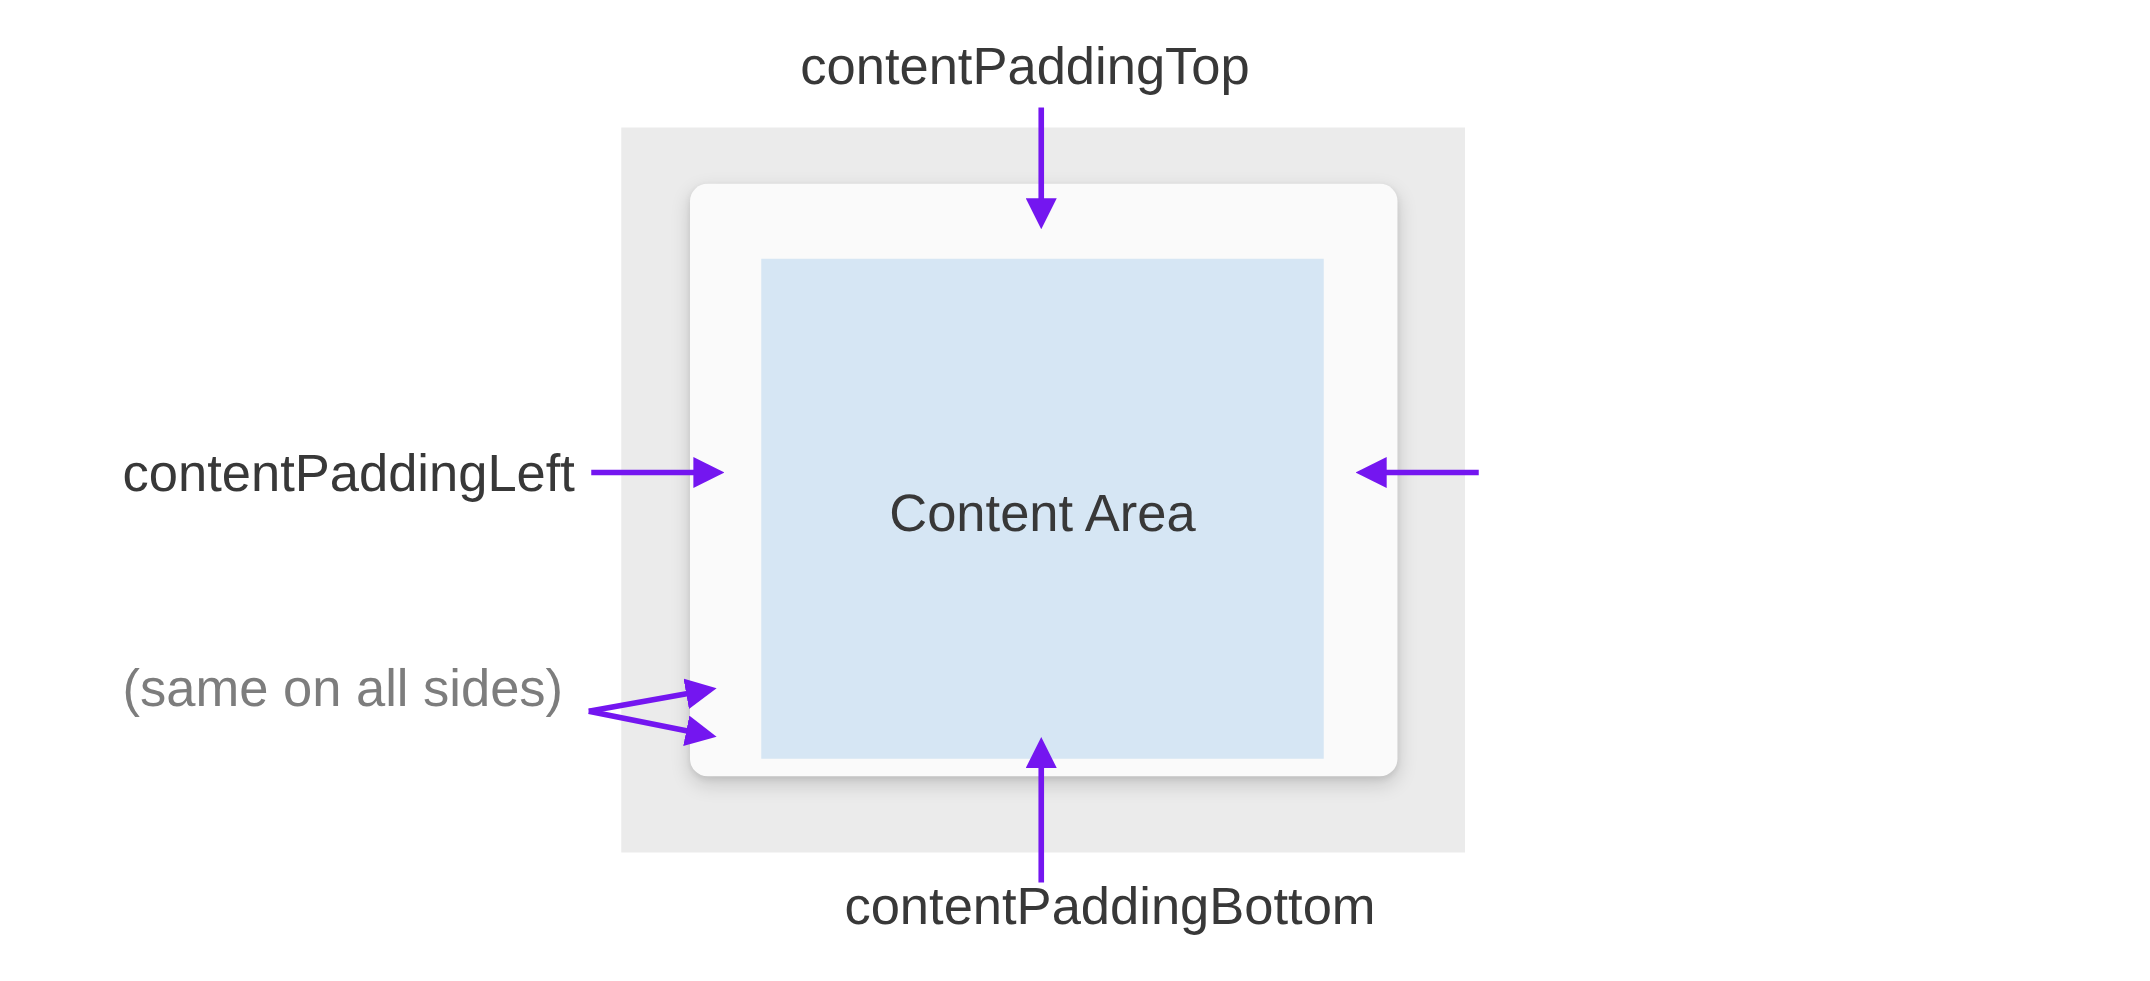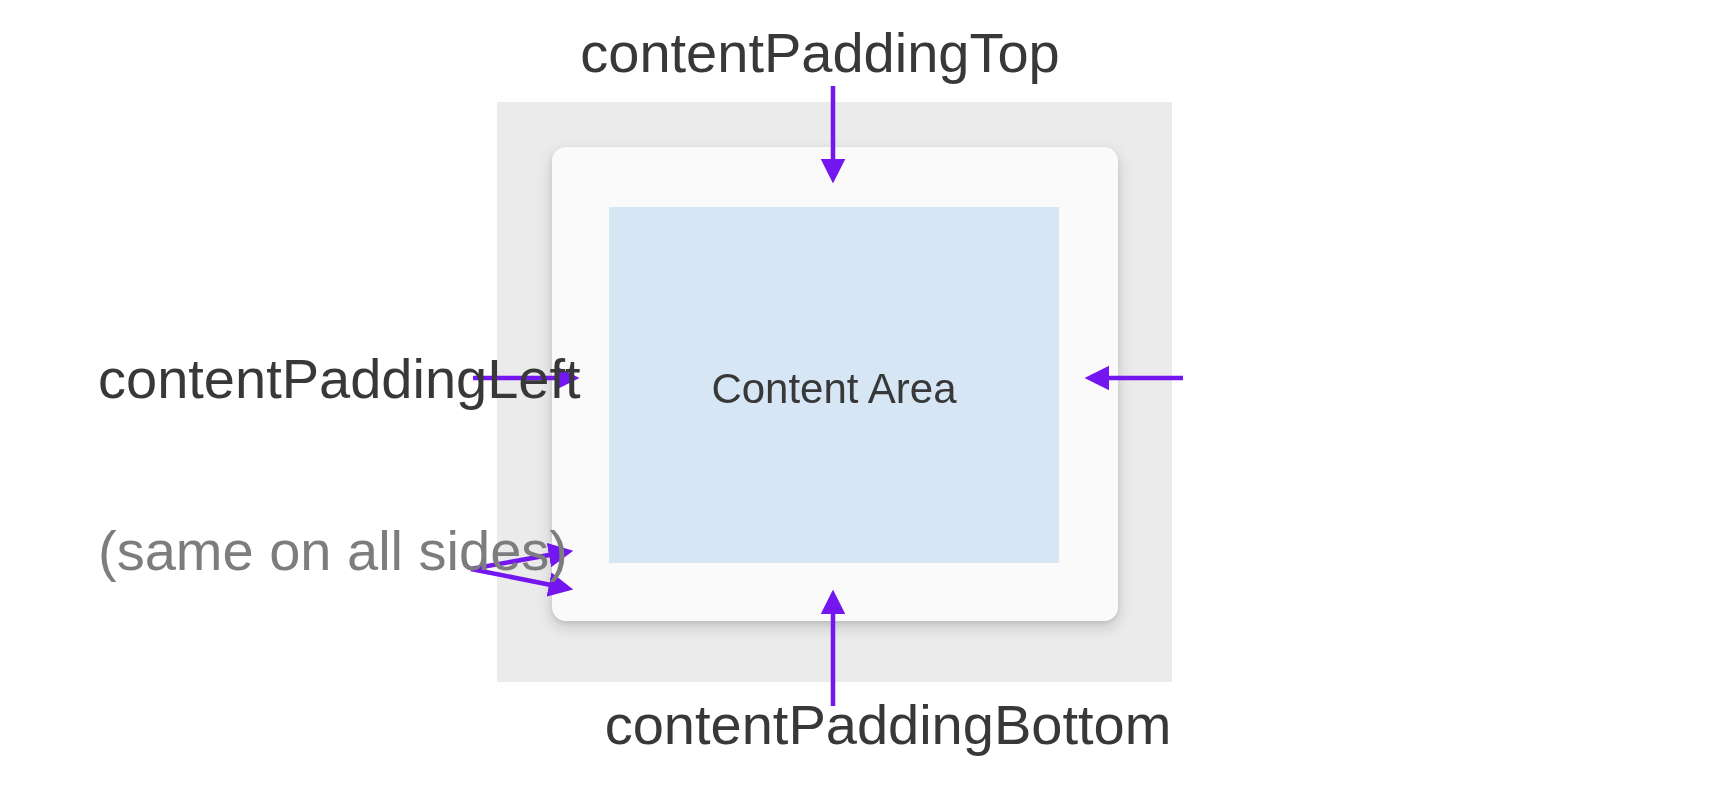--- a/index.html
+++ b/index.html
@@ -33,35 +33,35 @@
     position: absolute;
     left: 552px; top: 147px;
     width: 566px; height: 474px;
     background: var(--card);
     border-radius: 14px;
     box-shadow: 0 6px 16px rgba(0,0,0,0.16), 0 2px 5px rgba(0,0,0,0.08);
   }
   .content-area {
     position: absolute;
     left: 609px; top: 207px;
-    width: 450px; height: 356px;
+    width: 450px; height: 400px;
     background: var(--content-area);
     display: flex;
     align-items: center;
     justify-content: center;
   }
   .content-area span {
     font-size: 42px;
     color: var(--label-text);
     line-height: 1;
     padding-top: 8px;
   }
   .label {
     position: absolute;
-    font-size: 56px;
+    font-size: 42px;
     line-height: 46px;
     color: var(--label-text);
     white-space: nowrap;
   }
   .label-top {
     left: 820px; top: 30px;
     transform: translateX(-50%);
   }
   .label-left {
     left: 98px; top: 379px;

